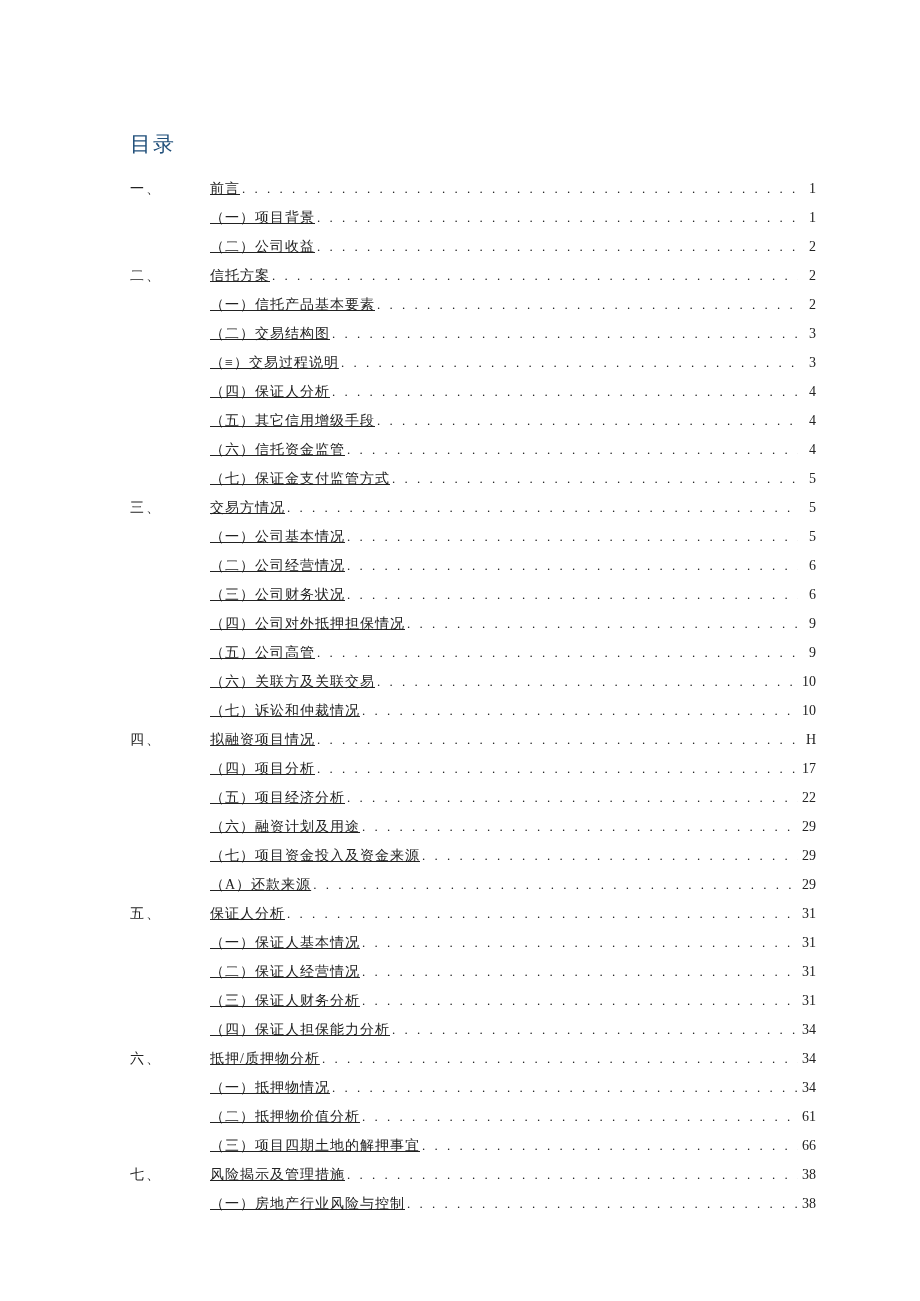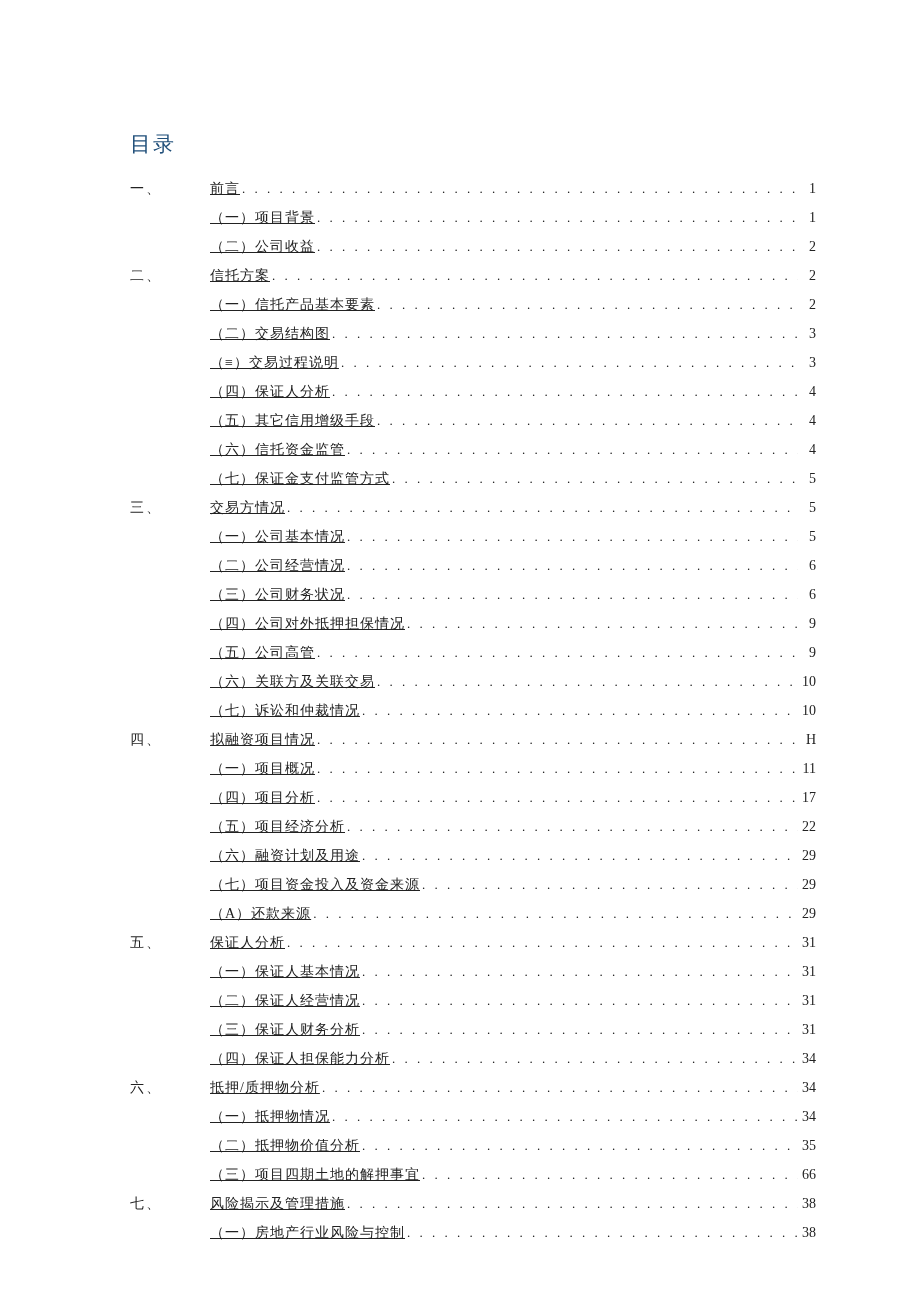--- a/index.html
+++ b/index.html
@@ -176,25 +176,20 @@
         <span class="dots"></span>
         <span class="page-num">10</span>
       </div>
       <div class="toc-row level-0">
         <span class="num">四、</span>
         <span class="label">拟融资项目情况</span>
         <span class="dots"></span>
         <span class="page-num">H</span>
       </div>
       <div class="toc-row level-1">
-        <span class="label">（一）项目概况</span>
-        <span class="dots"></span>
-        <span class="page-num">11</span>
-      </div>
-      <div class="toc-row level-1">
         <span class="label">（四）项目分析</span>
         <span class="dots"></span>
         <span class="page-num">17</span>
       </div>
       <div class="toc-row level-1">
         <span class="label">（五）项目经济分析</span>
         <span class="dots"></span>
         <span class="page-num">22</span>
       </div>
       <div class="toc-row level-1">
@@ -245,21 +240,21 @@
         <span class="page-num">34</span>
       </div>
       <div class="toc-row level-1">
         <span class="label">（一）抵押物情况</span>
         <span class="dots"></span>
         <span class="page-num">34</span>
       </div>
       <div class="toc-row level-1">
         <span class="label">（二）抵押物价值分析</span>
         <span class="dots"></span>
-        <span class="page-num">35</span>
+        <span class="page-num">61</span>
       </div>
       <div class="toc-row level-1">
         <span class="label">（三）项目四期土地的解押事宜</span>
         <span class="dots"></span>
         <span class="page-num">66</span>
       </div>
       <div class="toc-row level-0">
         <span class="num">七、</span>
         <span class="label">风险揭示及管理措施</span>
         <span class="dots"></span>

